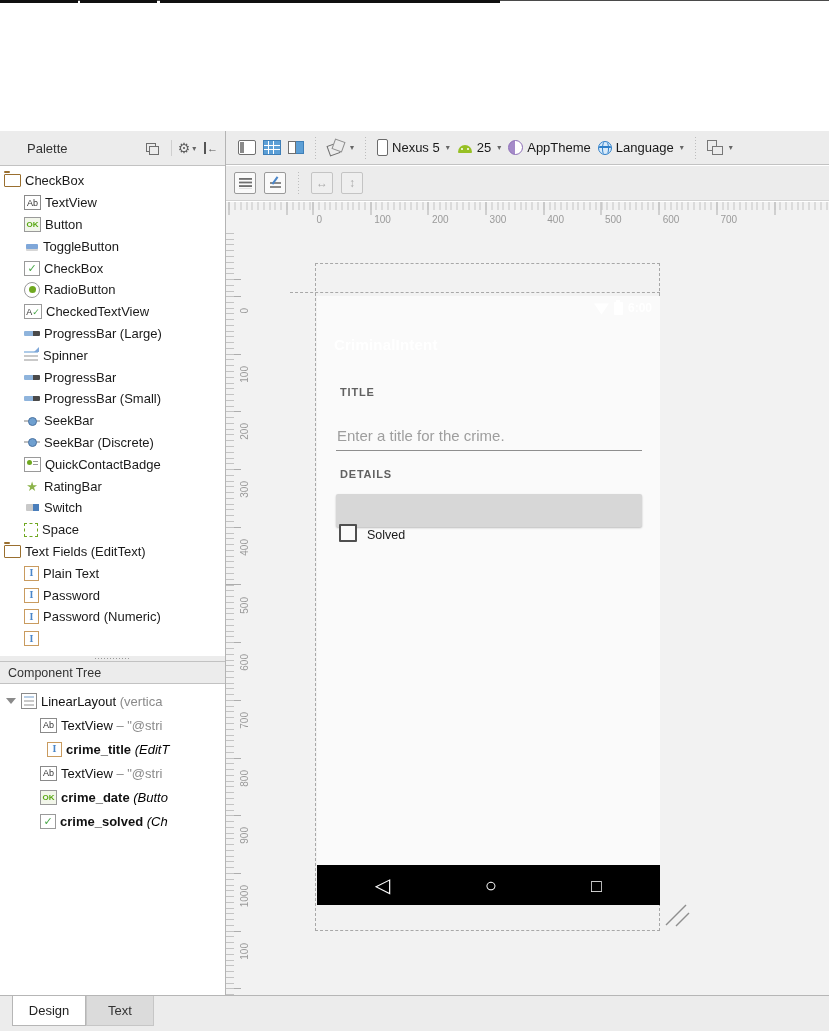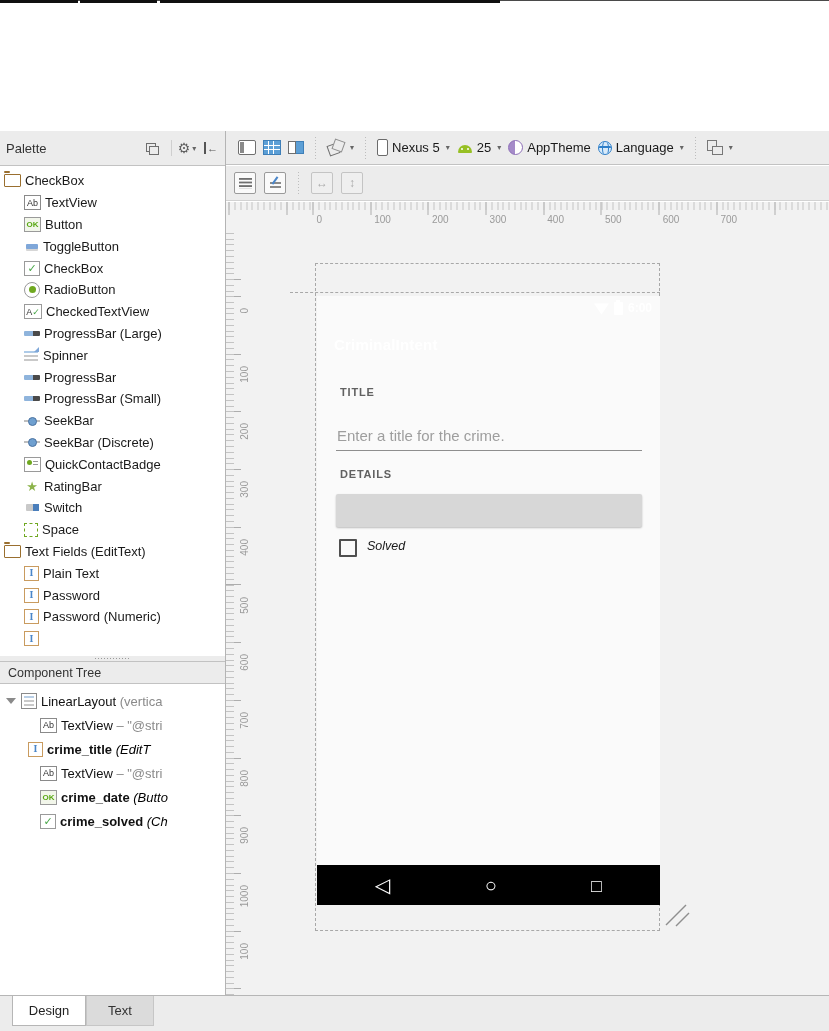--- a/index.html
+++ b/index.html
@@ -11,21 +11,21 @@
   .seg{position:absolute;top:0;height:3px;background:#101010;}
 
   
   .ide{position:absolute;left:0;top:131px;width:829px;height:864px;}
   .left-col{position:absolute;left:0;top:0;width:225px;height:864px;background:#fff;}
   .vsep{position:absolute;left:225px;top:0;width:1px;height:864px;background:#B4B4B4;}
 
   
   .pal-head{position:absolute;left:0;top:0;width:225px;height:34px;background:#ECECEC;
             border-bottom:1px solid #C2C2C2;display:flex;align-items:center;}
-  .pal-head .ttl{margin-left:6px;font-size:13px;color:#333;flex:1;}
+  .pal-head .ttl{margin-left:27px;font-size:13px;color:#333;flex:1;}
   .hic{display:inline-flex;align-items:center;justify-content:center;width:20px;height:18px;margin-right:4px;color:#5f5f5f;}
   .ic-copysq{position:relative;width:12px;height:11px;}
   .ic-copysq i{position:absolute;width:8px;height:7px;border:1.5px solid #6e6e6e;background:#ECECEC;display:block;}
   .ic-copysq i:first-child{left:0;top:0;}
   .ic-copysq i:last-child{left:3px;top:3px;}
   .ic-gear{font-size:14px;}
   .caret{font-size:8px;color:#666;margin-left:2px;}
   .ic-dock{display:flex;align-items:center;font-size:11px;color:#555;}
   .ic-dock b{display:inline-block;width:2px;height:12px;background:#555;margin-right:1px;}
   .hsep{width:1px;height:16px;background:#CFCFCF;margin:0 5px;}
@@ -167,21 +167,21 @@
   .batt::before{content:"";position:absolute;left:2.5px;top:-2px;width:4px;height:2px;background:#fff;}
   .stime{color:#fff;font-size:12px;font-weight:bold;}
   .appbar{position:absolute;left:0;top:24px;width:100%;height:48px;display:flex;align-items:center;}
   .apptitle{color:#fff;font-size:15px;font-weight:bold;margin-left:17px;letter-spacing:.2px;}
   .dcontent{position:absolute;left:0;top:72px;width:100%;height:497px;background:#FAFAFA;}
   .flabel{position:absolute;font-size:11px;font-weight:bold;color:#616161;letter-spacing:.8px;}
   .hint{position:absolute;left:20px;top:59px;font-size:15px;color:#9E9E9E;}
   .underline{position:absolute;left:19px;top:82px;width:306px;height:1px;background:#8E8E8E;}
   .dbutton{position:absolute;left:19px;top:126px;width:306px;height:33px;background:#D7D7D7;border-radius:2px;
       box-shadow:0 1px 2px rgba(0,0,0,.25);}
-  .chkrow{position:absolute;left:22px;top:171px;display:flex;align-items:flex-start;font-style:italic;}
+  .chkrow{position:absolute;left:22px;top:156px;display:flex;align-items:flex-end;}
   .chkbox{width:14px;height:14px;border:2px solid #4f4f4f;background:#FAFAFA;border-radius:1px;}
   .chklbl{margin-left:10px;font-size:12.5px;color:#1a1a1a;}
   .navbar{position:absolute;left:0;bottom:0;width:100%;height:40px;background:#000;display:flex;align-items:center;justify-content:space-between;padding:0 58px;box-sizing:border-box;}
   .navbtn{color:#fff;font-size:20px;line-height:1;}
   .nav-back::before{content:"◁";}
   .nav-home::before{content:"○";}
   .nav-recents::before{content:"□";font-size:18px;}
   .resize-handle{position:absolute;left:437px;top:698px;width:28px;height:28px;}
 
   
@@ -322,21 +322,21 @@
           <span class="texp"></span>
           <span class="pic pic-linearlayout"></span>
           <span class="tname">LinearLayout</span>
           <span class="tdetail"> (vertica</span>
         </div>
         <div class="trow" style="padding-left: 40px;">
           <span class="pic pic-textview"></span>
           <span class="tname">TextView</span>
           <span class="tdetail"> – "@stri</span>
         </div>
-        <div class="trow tbold" style="padding-left: 28px;">
+        <div class="trow tbold" style="padding-left: 47px;">
           <span class="pic pic-edittext"></span>
           <span class="tname">crime_title</span>
           <span class="tdetail"> (EditT</span>
         </div>
         <div class="trow" style="padding-left: 40px;">
           <span class="pic pic-textview"></span>
           <span class="tname">TextView</span>
           <span class="tdetail"> – "@stri</span>
         </div>
         <div class="trow tbold" style="padding-left: 40px;">

